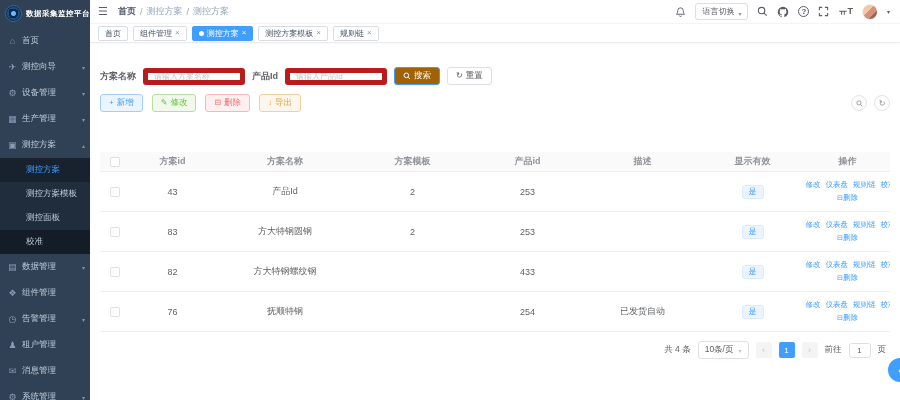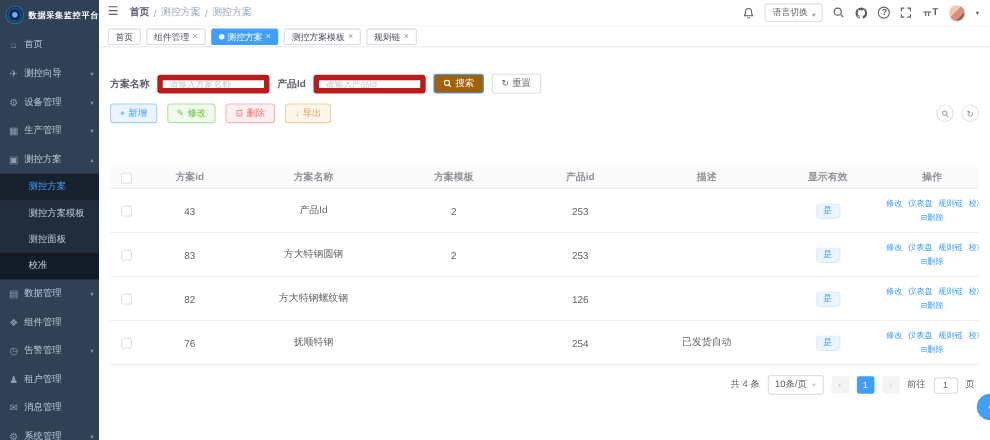--- a/index.html
+++ b/index.html
@@ -336,21 +336,21 @@
             <span class="op"><span class="oicon">⊟</span><span>删除</span></span>
           </span>
         </span>
       </div>
 
       <div class="trow">
         <span class="cell c0"><span class="checkbox"></span></span>
         <span class="cell c1">82</span>
         <span class="cell c2">方大特钢螺纹钢</span>
         <span class="cell c3"></span>
-        <span class="cell c4">126</span>
+        <span class="cell c4">433</span>
         <span class="cell c5"></span>
         <span class="cell c6"><span class="badge">是</span></span>
         <span class="cell c7 ops">
           <span class="line">
             <span class="op"><span class="oicon">✎</span><span>修改</span></span>
             <span class="op">仪表盘</span>
             <span class="op">规则链</span>
             <span class="op">校准</span>
           </span>
           <span class="line">

